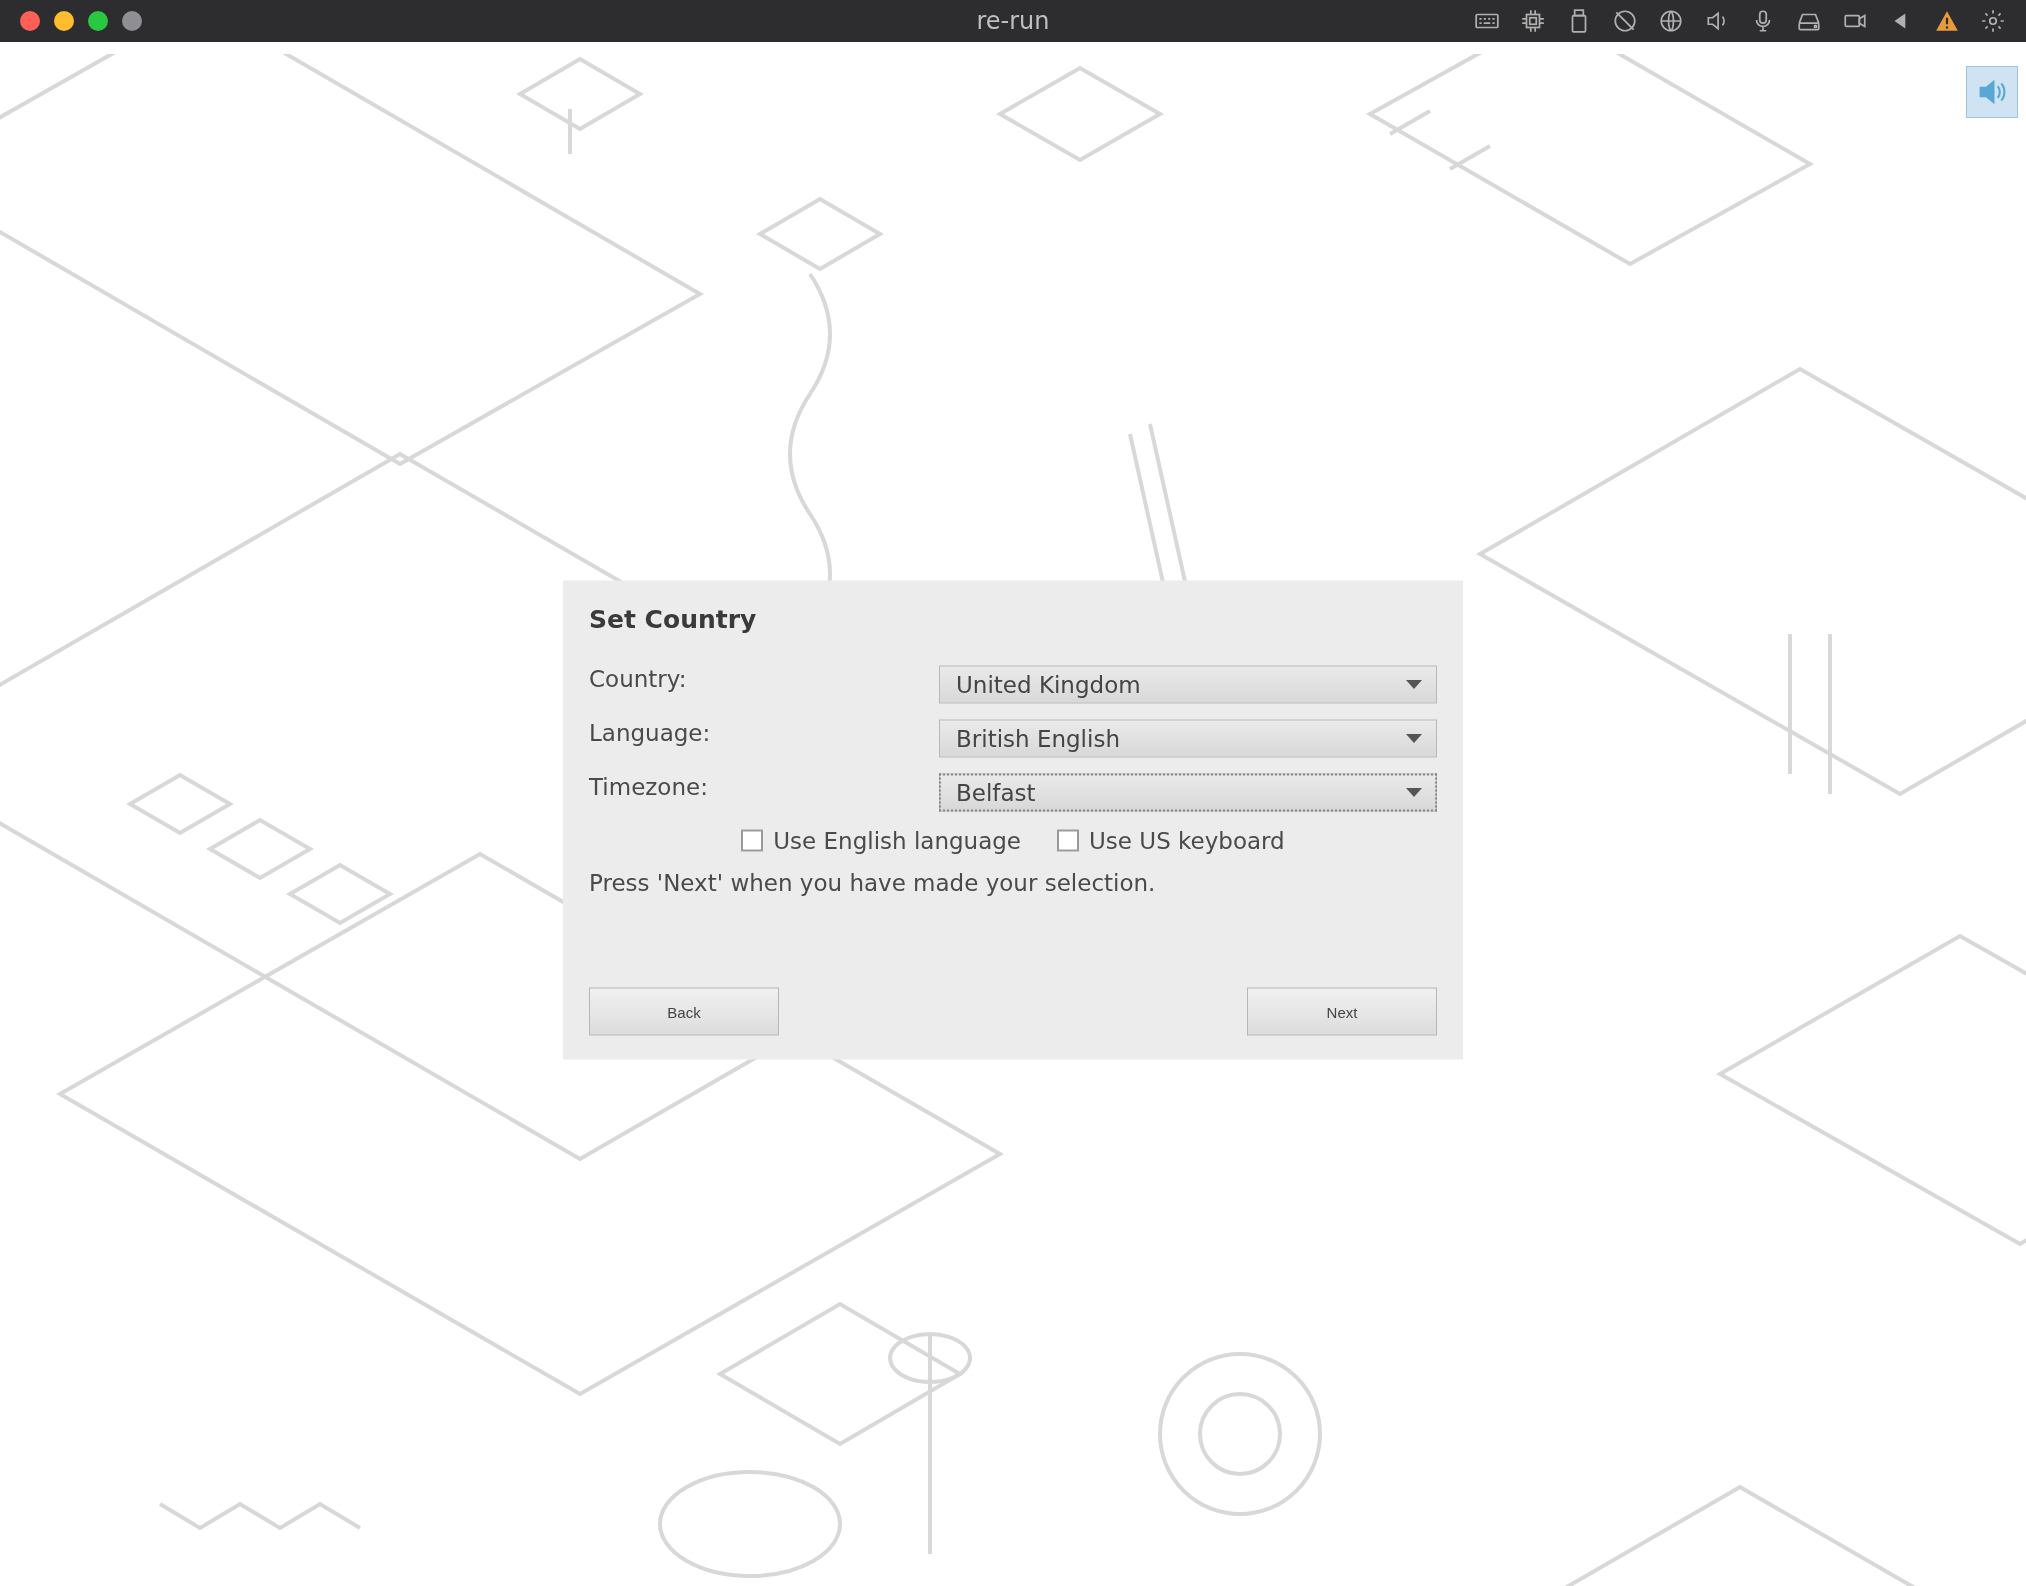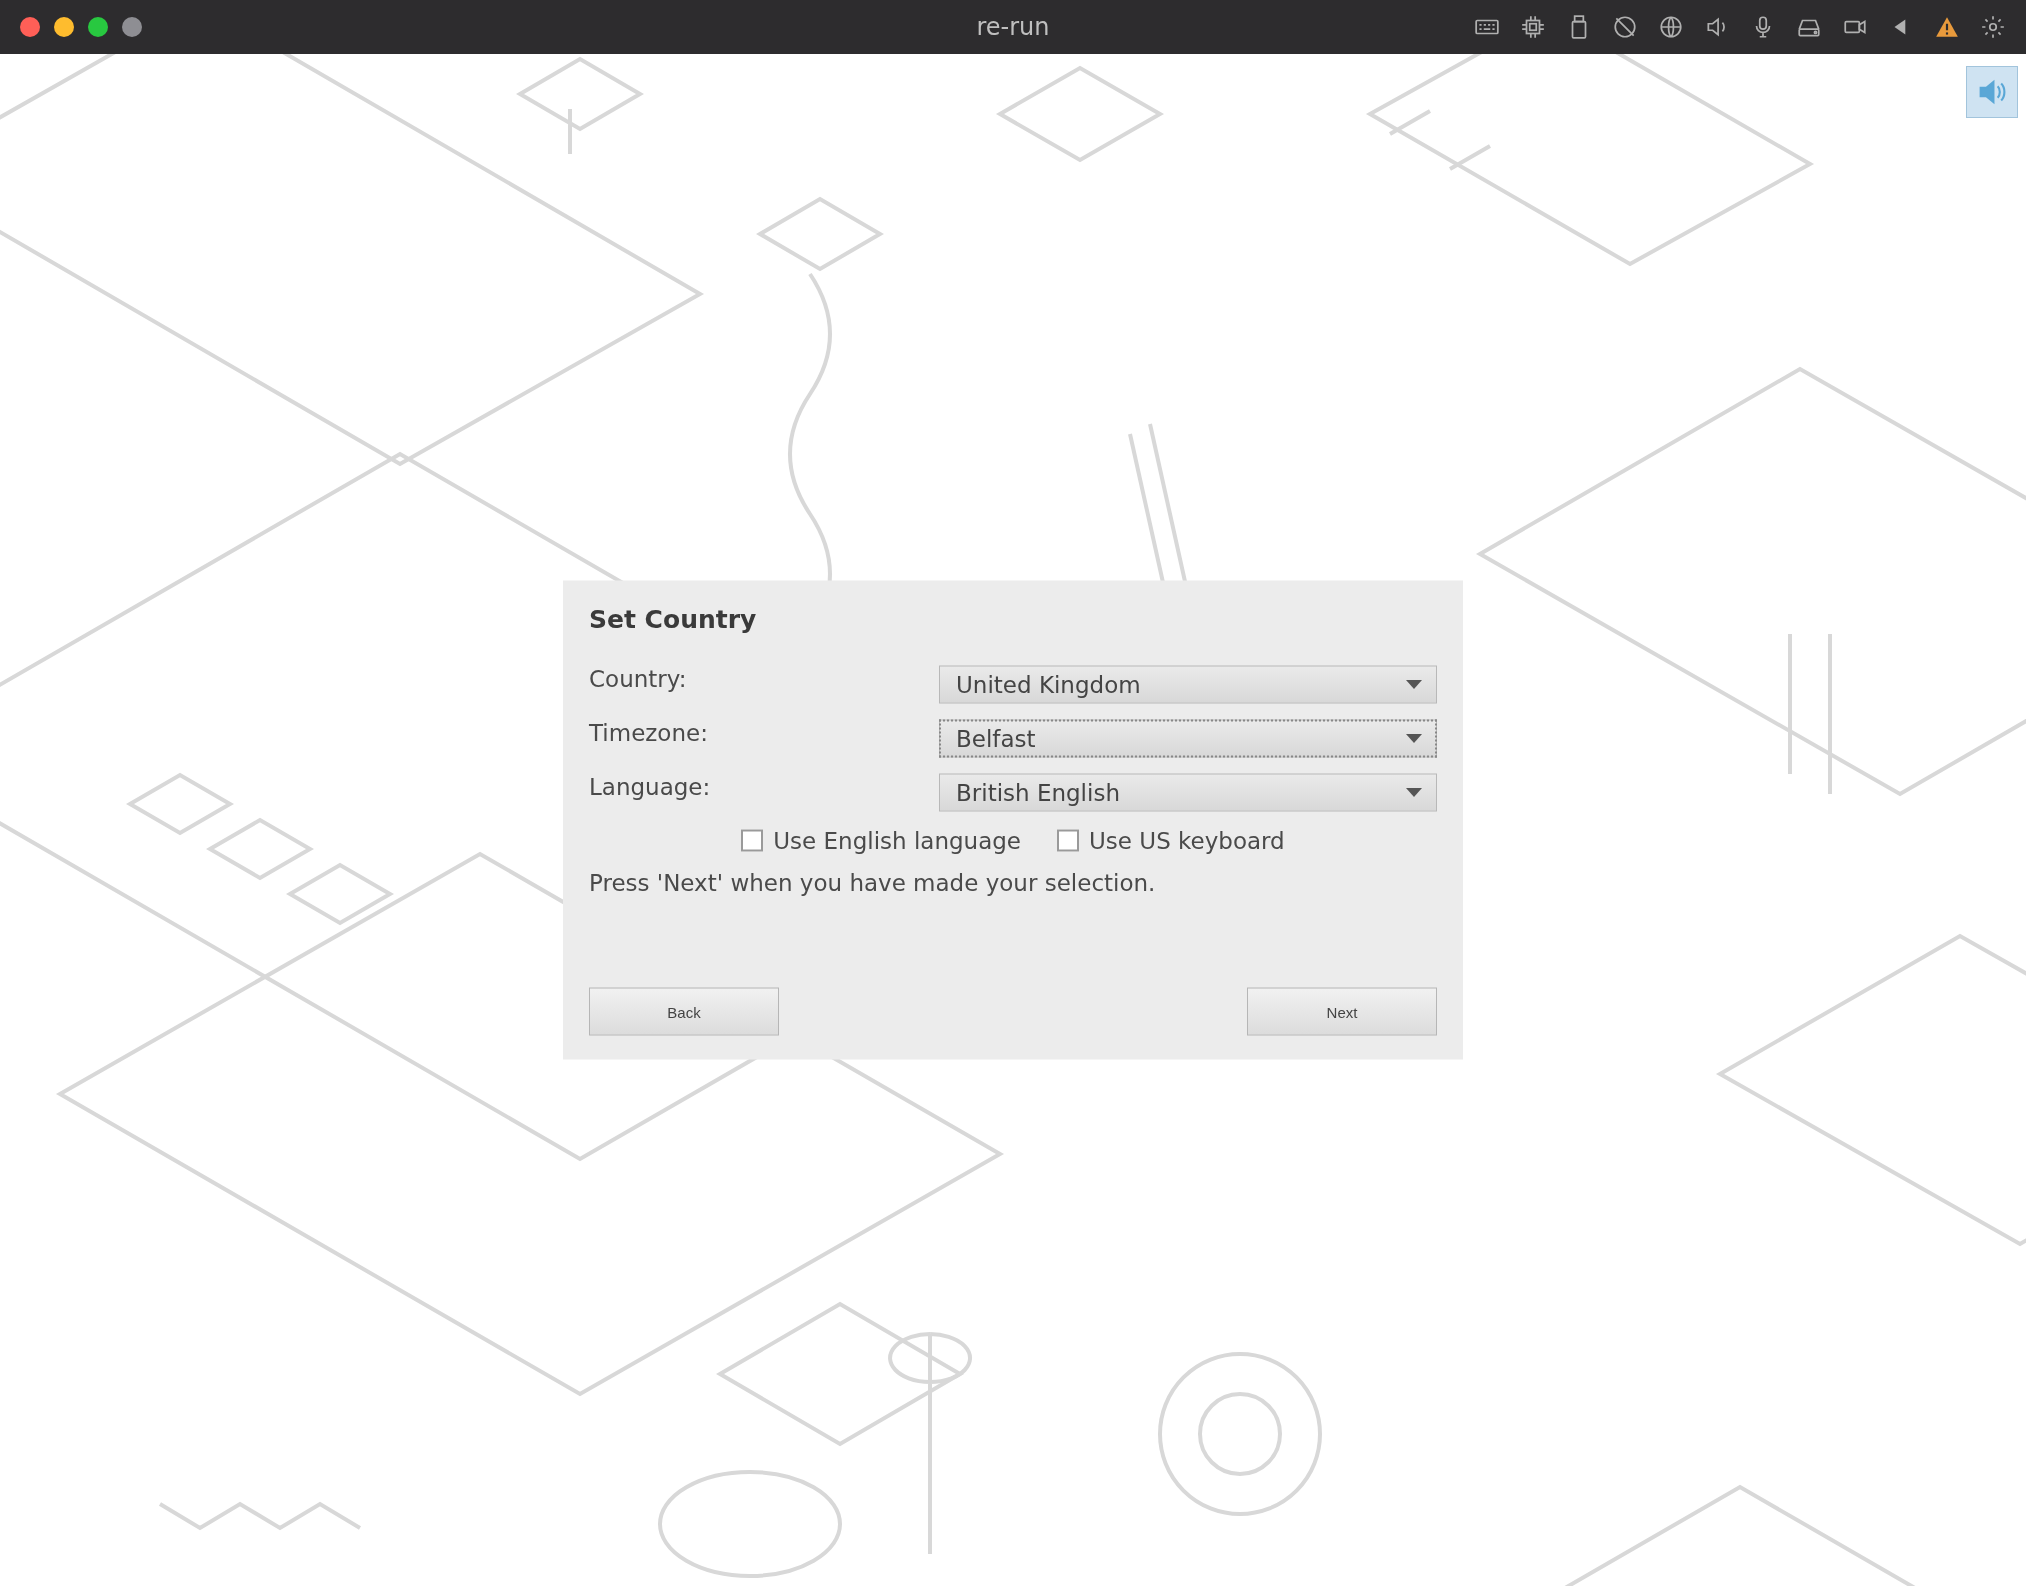--- a/index.html
+++ b/index.html
@@ -8,21 +8,21 @@
     background: #ffffff;
     overflow: hidden;
     position: relative;
     color: #444;
   }
 
   
   .titlebar {
     position: absolute;
     top: 0; left: 0; right: 0;
-    height: 54px;
+    height: 42px;
     background: #2d2c2e;
     display: flex;
     align-items: center;
     padding: 17px 20px;
     z-index: 50;
   }
   .traffic-lights { display: flex; gap: 14px; margin-right: 20px; }
   .traffic-light { width: 20px; height: 20px; border-radius: 50%; }
   .tl-red    { background: #ff5f57; }
   .tl-yellow { background: #febc2e; }
@@ -287,31 +287,31 @@
 
     <div class="form-row">
       <label class="fld">Country:</label>
       <div class="select">
         <span>United Kingdom</span>
         <span class="caret"></span>
       </div>
     </div>
 
     <div class="form-row">
+      <label class="fld">Language:</label>
+      <div class="select">
+        <span>British English</span>
+        <span class="caret"></span>
+      </div>
+    </div>
+
+    <div class="form-row">
       <label class="fld">Timezone:</label>
       <div class="select active">
         <span>Belfast</span>
-        <span class="caret"></span>
-      </div>
-    </div>
-
-    <div class="form-row">
-      <label class="fld">Language:</label>
-      <div class="select">
-        <span>British English</span>
         <span class="caret"></span>
       </div>
     </div>
 
     <div class="check-row">
       <label class="check">
         <span class="box"></span>
         <span>Use English language</span>
       </label>
       <label class="check">

